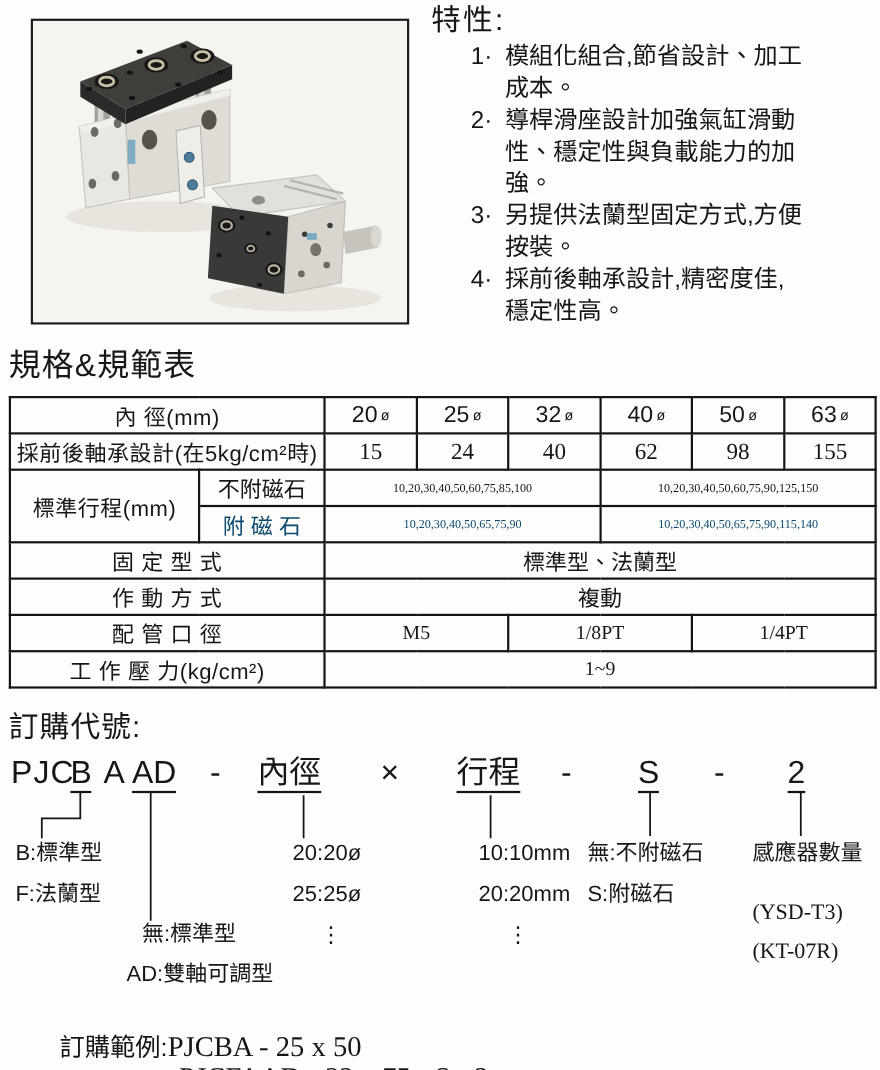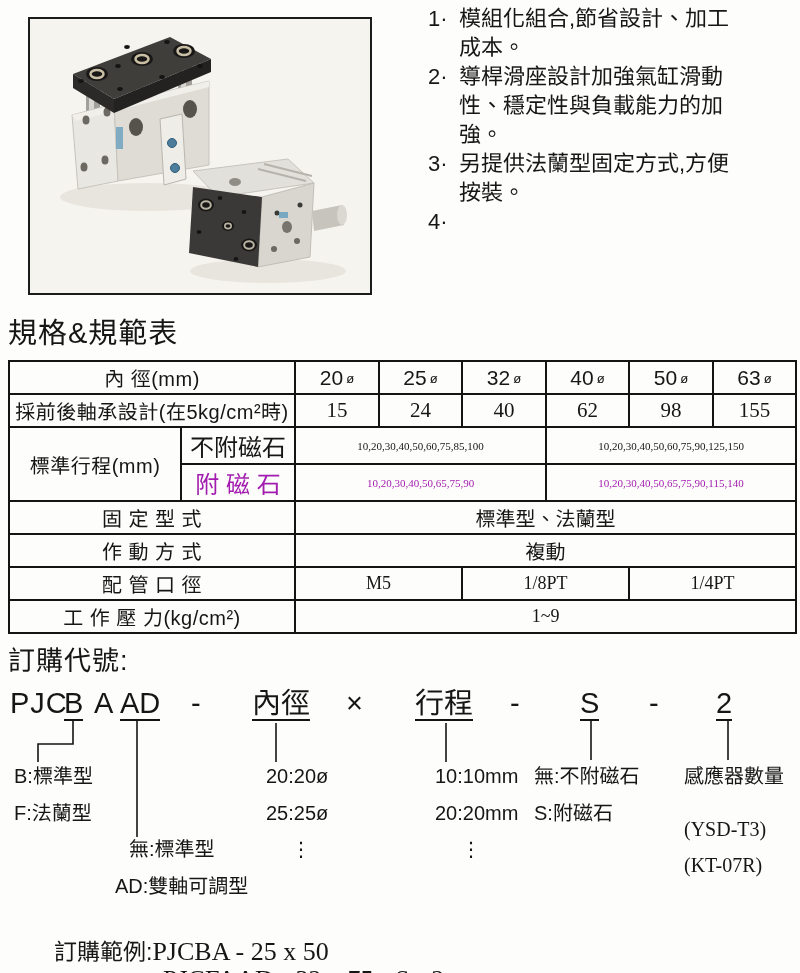--- a/index.html
+++ b/index.html
@@ -19,40 +19,40 @@
              line-break:anywhere;word-break:break-all;}
   .feat-num{position:absolute;left:0;top:0;}
 
   
   .spec-heading{position:absolute;left:8px;top:316px;font-size:29px;line-height:34px;letter-spacing:1px;}
   table.spec{position:absolute;left:8px;top:360px;width:787px;border-collapse:collapse;
              table-layout:fixed;border-radius:20px;}
   table.spec td{border:2px solid #141414;height:31px;padding:0;overflow:hidden;
                 white-space:nowrap;text-align:center;vertical-align:middle;}
   td.lbl{text-align:left;padding-left:7px;font-size:20px;letter-spacing:0.5px;}
-  td.sublbl{font-size:24px;margin-left:40px;}
+  td.sublbl{font-size:20px;margin-left:40px;}
   td.num{font-family:"Liberation Serif",serif;font-size:21px;}
   td.bore{font-size:21px;}
   .dia{font-size:13px;vertical-align:2px;margin-left:3px;}
   td.stroke{font-family:"Liberation Serif",serif;font-size:11px;}
-  .magnet-row td{color:#a21caf;}
+  .magnet-row td{color:#0c4a6e;}
   td.cjkval{font-size:20px;}
   td.portval{font-family:"Liberation Serif",serif;font-size:18px;}
 
   
   .order-heading{position:absolute;left:8px;top:645px;font-size:27px;line-height:32px;letter-spacing:1px;}
   .code-diagram{position:absolute;left:0;top:688px;width:800px;height:218px;}
   .cp{position:absolute;top:0;font-size:29px;line-height:31px;white-space:nowrap;}
   .u{border-bottom:2px solid #141414;}
   .cp-base{left:10px;letter-spacing:1px;}
   .cp-p1{left:64px;}
   .cp-p2{left:94px;}
   .cp-p3{left:120px;}
   .cp-d1{left:191px;}
-  .cp-bore{left:252px;text-align:right;}
+  .cp-bore{left:234px;text-align:right;}
   .cp-x{left:346px;}
   .cp-stroke{left:415px;}
   .cp-d2{left:510px;}
   .cp-s{left:580px;}
   .cp-d3{left:649px;}
   .cp-qty{left:716px;}
   .connectors{position:absolute;left:0;top:0;}
   .lg{position:absolute;font-size:20px;line-height:24px;white-space:nowrap;}
   .lg-serif{font-family:"Liberation Serif",serif;margin-top:16px;}
   .vdots{font-family:"DejaVu Sans","Liberation Sans",sans-serif;}
@@ -160,35 +160,37 @@
         </g>
         <g>
           <polygon points="282,192 312,186 314,206 284,212" fill="#c6c4bd"></polygon>
           <ellipse cx="312" cy="196" rx="5" ry="10" fill="#dad8d1"></ellipse>
         </g>
       </g>
     </svg>
   </div>
 
   <div class="features">
+    <div class="features-heading">特性:</div>
     <div class="feat-list">
       <div class="feat-item">
         <span class="feat-num">1·</span>
         <span>模組化組合,節省設計、加工成本。</span>
       </div>
       <div class="feat-item">
         <span class="feat-num">2·</span>
         <span>導桿滑座設計加強氣缸滑動性、穩定性與負載能力的加強。</span>
       </div>
       <div class="feat-item">
         <span class="feat-num">3·</span>
         <span>另提供法蘭型固定方式,方便按裝。</span>
       </div>
       <div class="feat-item">
         <span class="feat-num">4·</span>
+        <span>採前後軸承設計,精密度佳,穩定性高。</span>
       </div>
     </div>
   </div>
 
   <div class="spec-heading">規格&amp;規範表</div>
 
   <table class="spec">
     <colgroup>
       <col style="width:172px">
         <col style="width:114px">

